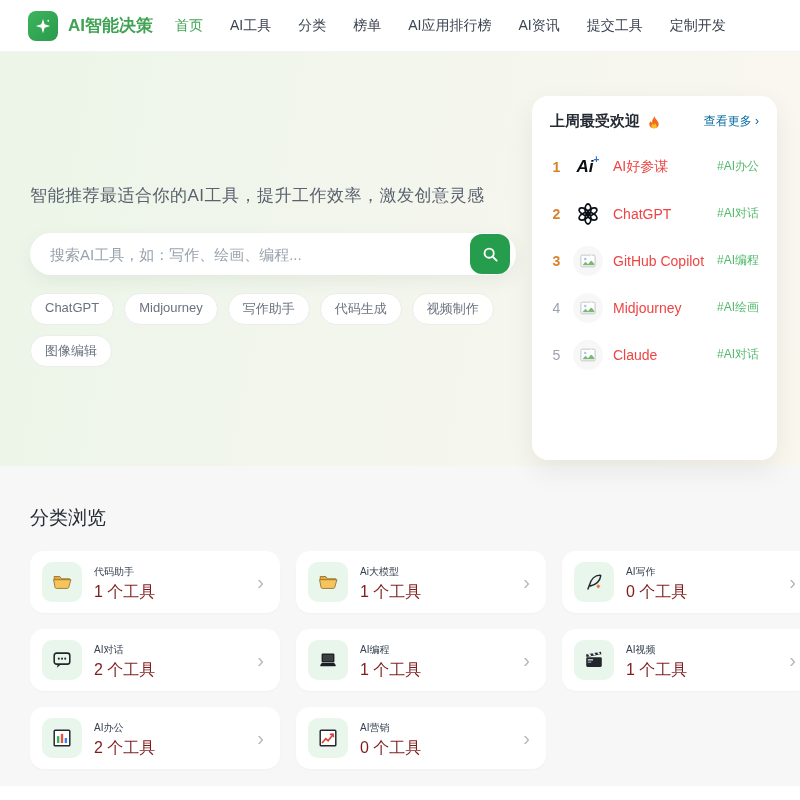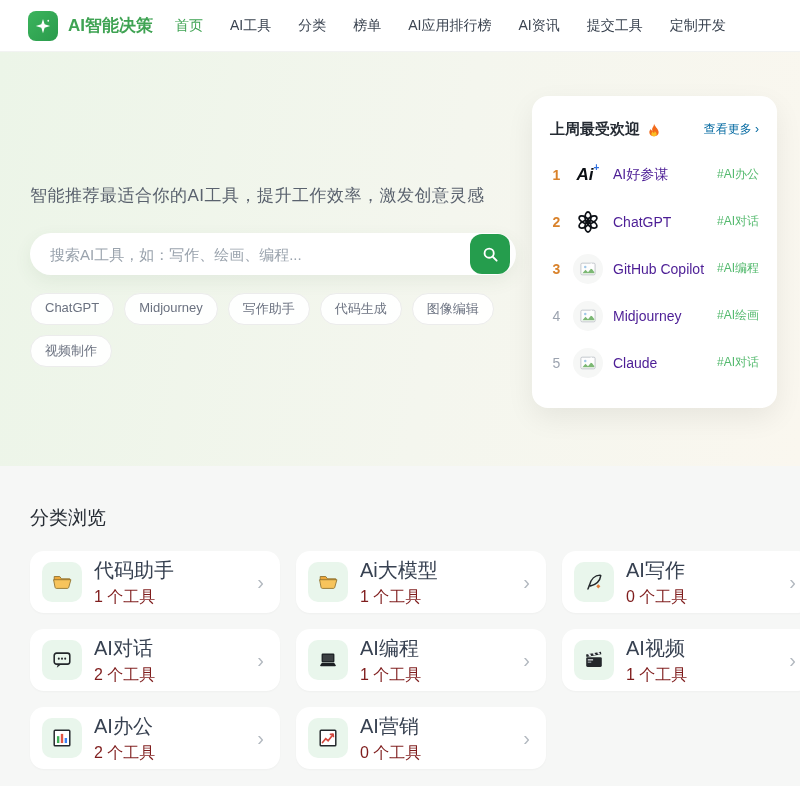--- a/index.html
+++ b/index.html
@@ -35,48 +35,48 @@
     background:transparent; font-family:inherit; }
   .search-input::placeholder { color:#9aa3ad; }
   .search-btn { width:40px; height:40px; border-radius:12px; background:#259d4d;
     border:none; display:flex; align-items:center; justify-content:center; cursor:pointer; }
 
   .hero-tags { margin-top:18px; width:540px; display:flex; flex-wrap:wrap; gap:10px 10px; }
   .tag-pill { padding:6px 14px; background:rgba(255,255,255,.92); border:1px solid #ececec;
     border-radius:17px; font-size:13px; color:#6b7280; cursor:pointer; white-space:nowrap; }
 
   
-  .popular { position:absolute; top:44px; right:23px; width:245px; height:312px;
+  .popular { position:absolute; top:44px; right:23px; width:245px; height:364px;
     background:#fff; border-radius:16px; box-shadow:0 10px 28px rgba(0,0,0,.07);
-    padding:24px 18px 14px; }
+    padding:16px 18px 14px; }
   .pop-head { display:flex; justify-content:space-between; align-items:center; }
   .pop-title { font-size:15px; font-weight:bold; color:#252b33;
     display:flex; align-items:center; gap:6px; }
   .pop-more { font-size:12px; color:#0369a1; cursor:pointer; }
   .pop-list { margin-top:12px; }
   .pop-item { display:flex; align-items:center; height:47px; gap:10px; cursor:pointer; }
   .pop-rank { width:13px; font-weight:bold; font-size:14px; color:#d9822b; text-align:center; }
   .pop-rank.dim { color:#9ca3af; font-weight:normal; }
   .pop-icon { width:30px; height:30px; display:flex; align-items:center; justify-content:center; }
   .pop-icon.circle { background:#f6f7f6; border-radius:50%; }
-  .pop-name { flex:1; font-size:14px; color:#4c1d95; white-space:nowrap; }
+  .pop-name { flex:1; font-size:14px; color:#ef4444; white-space:nowrap; }
   .pop-tag { font-size:12px; color:#53b96d; white-space:nowrap; }
   .ai-logo { font-weight:800; font-style:italic; font-size:17px; color:#0b0f14; position:relative; }
   .ai-logo sup { color:#2f6fe0; font-size:10px; font-style:normal; position:relative; top:-2px; }
 
   
   .section { padding:0 30px; }
   .section-title { padding-top:39px; font-size:19px; font-weight:normal; color:#252b33; }
   .cat-grid { margin-top:20px; display:grid; grid-template-columns:repeat(3,250px); gap:16px; }
   .cat-card { height:62px; background:#fff; border-radius:14px; display:flex; align-items:center;
     gap:12px; padding:0 16px 0 12px; box-shadow:0 1px 2px rgba(0,0,0,.03); cursor:pointer; }
   .cat-icon { width:40px; height:40px; border-radius:10px; background:#e9f6ec;
     display:flex; align-items:center; justify-content:center; flex:0 0 auto; }
   .cat-info { flex:1; }
-  .cat-name { font-size:20px; color:#374151; }
+  .cat-name { font-size:10px; color:#374151; }
   .cat-count { font-size:16px; color:#7f1d1d; margin-top:3px; }
   .cat-chevron { color:#b3b9c0; font-size:20px; line-height:1; }
 
   .bottom-strip { position:absolute; left:0; bottom:0; width:800px; height:14px; background:#fff; }
 
   svg { display:block; }
 </style>
 </head>
 <body>
 
@@ -116,22 +116,22 @@
             </svg>
         </span>
       </button>
     </div>
 
     <div class="hero-tags">
       <span class="tag-pill">ChatGPT</span>
       <span class="tag-pill">Midjourney</span>
       <span class="tag-pill">写作助手</span>
       <span class="tag-pill">代码生成</span>
+      <span class="tag-pill">视频制作</span>
       <span class="tag-pill">图像编辑</span>
-      <span class="tag-pill">视频制作</span>
     </div>
   </div>
 
   <div class="popular">
     <div class="pop-head">
       <div class="pop-title">
         <span>上周最受欢迎</span>
         <span>
           <svg width="16" height="16" viewBox="0 0 24 24">
               <path d="M12 2.5c.6 3.6-2.9 5.2-2.9 8.4 0 .9.3 1.7.8 2.4-1.4-.4-2.3-1.4-2.6-2.8C6 11.8 5 13.5 5 15.4 5 19 8.1 21.5 12 21.5s7-2.5 7-6.1c0-5-4.5-6.7-7-12.9z" fill="#f26a1b"></path>

